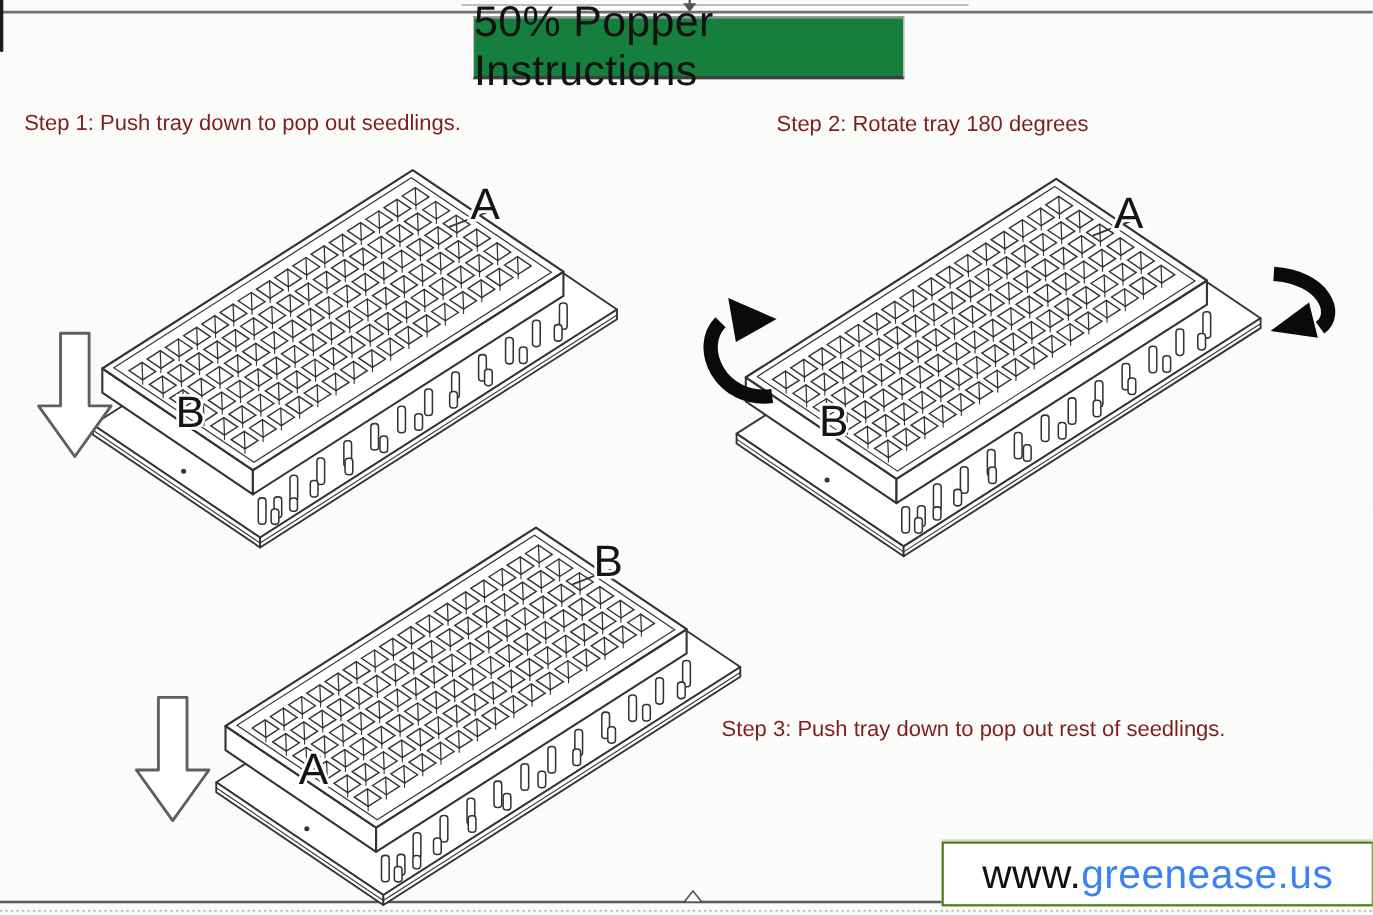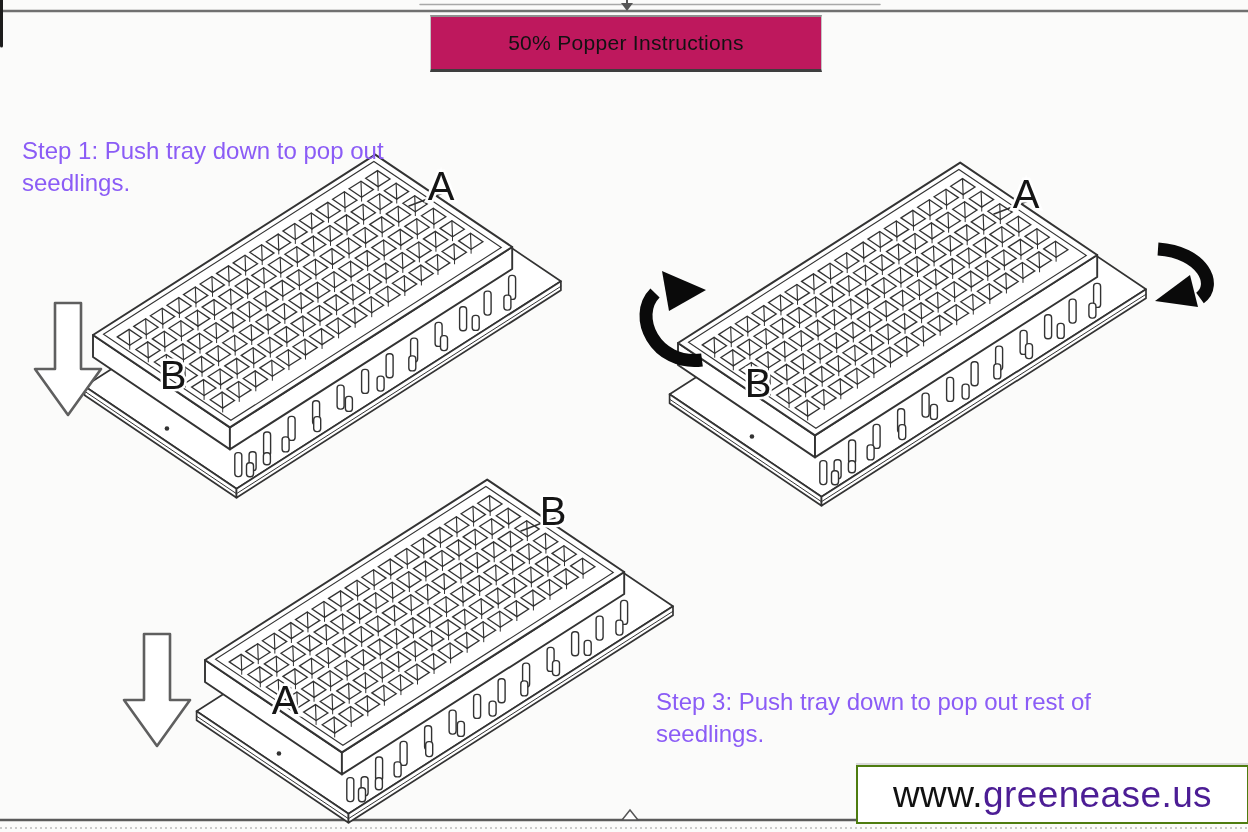--- a/index.html
+++ b/index.html
@@ -5,24 +5,24 @@
   html,body{margin:0;padding:0;background:#e9e9e9;}
   .page{
     position:relative;width:1248px;height:832px;background:#fbfbfa;
     overflow:hidden;font-family:"Liberation Sans",sans-serif;color:#161616;
   }
   svg.diagram{position:absolute;left:0;top:0;}
   .title-box{
     position:absolute;left:430px;top:15px;width:390px;height:52px;
     border-top:2px solid #8f8f8f;border-bottom:3px solid #3e3e3e;
     border-left:1px solid #c4c4c4;border-right:1px solid #c4c4c4;
-    background:#be185d;display:flex;align-items:center;justify-content:center;
-    font-size:21px;letter-spacing:.3px;color:#121212;
+    background:#15803d;display:flex;align-items:center;justify-content:center;
+    font-size:39px;letter-spacing:.3px;color:#121212;
   }
-  .caption{position:absolute;font-size:24px;line-height:1.33;color:#8b5cf6;margin-top:36px;}
+  .caption{position:absolute;font-size:20px;line-height:1.33;color:#7f1d1d;}
   .caption.s1{left:22px;top:99px;width:404px;}
   .caption.s2{left:706px;top:100px;width:480px;}
   .caption.s3{left:656px;top:650px;width:516px;}
   .logo-box{
     position:absolute;left:856px;top:765px;width:389px;height:55px;
     background:#ffffff;border:2px solid #4d7c0f;box-shadow:0 -2px 0 0 #d8d8d8;
     display:flex;align-items:center;justify-content:center;
     font-size:37px;letter-spacing:.4px;white-space:nowrap;
   }
   .logo-box .www{color:#111111;}
@@ -1029,19 +1029,20 @@
         <text x="285" y="700" text-anchor="middle" dominant-baseline="central" font-family="&quot;Liberation Sans&quot;,sans-serif" font-size="40" fill="#151515" stroke="#fff" stroke-width="5" paint-order="stroke">A</text>
         <polygon points="144.0,634.0 170.0,634.0 170.0,700.0 190.0,700.0 157.0,746.0 124.0,700.0 144.0,700.0" fill="#fff" stroke="#5f5f5f" stroke-width="2.6" stroke-linejoin="round"></polygon>
       </g>
     </svg>
 
   <div class="title-box">
     <span>50% Popper Instructions</span>
   </div>
 
   <div class="caption s1">Step 1: Push tray down to pop out seedlings.</div>
+  <div class="caption s2">Step 2: Rotate tray 180 degrees</div>
   <div class="caption s3">Step 3: Push tray down to pop out rest of seedlings.</div>
 
   <div class="logo-box">
     <span class="www">www.</span>
-      <span class="domain" style="color: #4c1d95;">greenease.us</span>
+      <span class="domain" style="color: #3b82f6;">greenease.us</span>
   </div>
 </div>
 
 </body></html>

